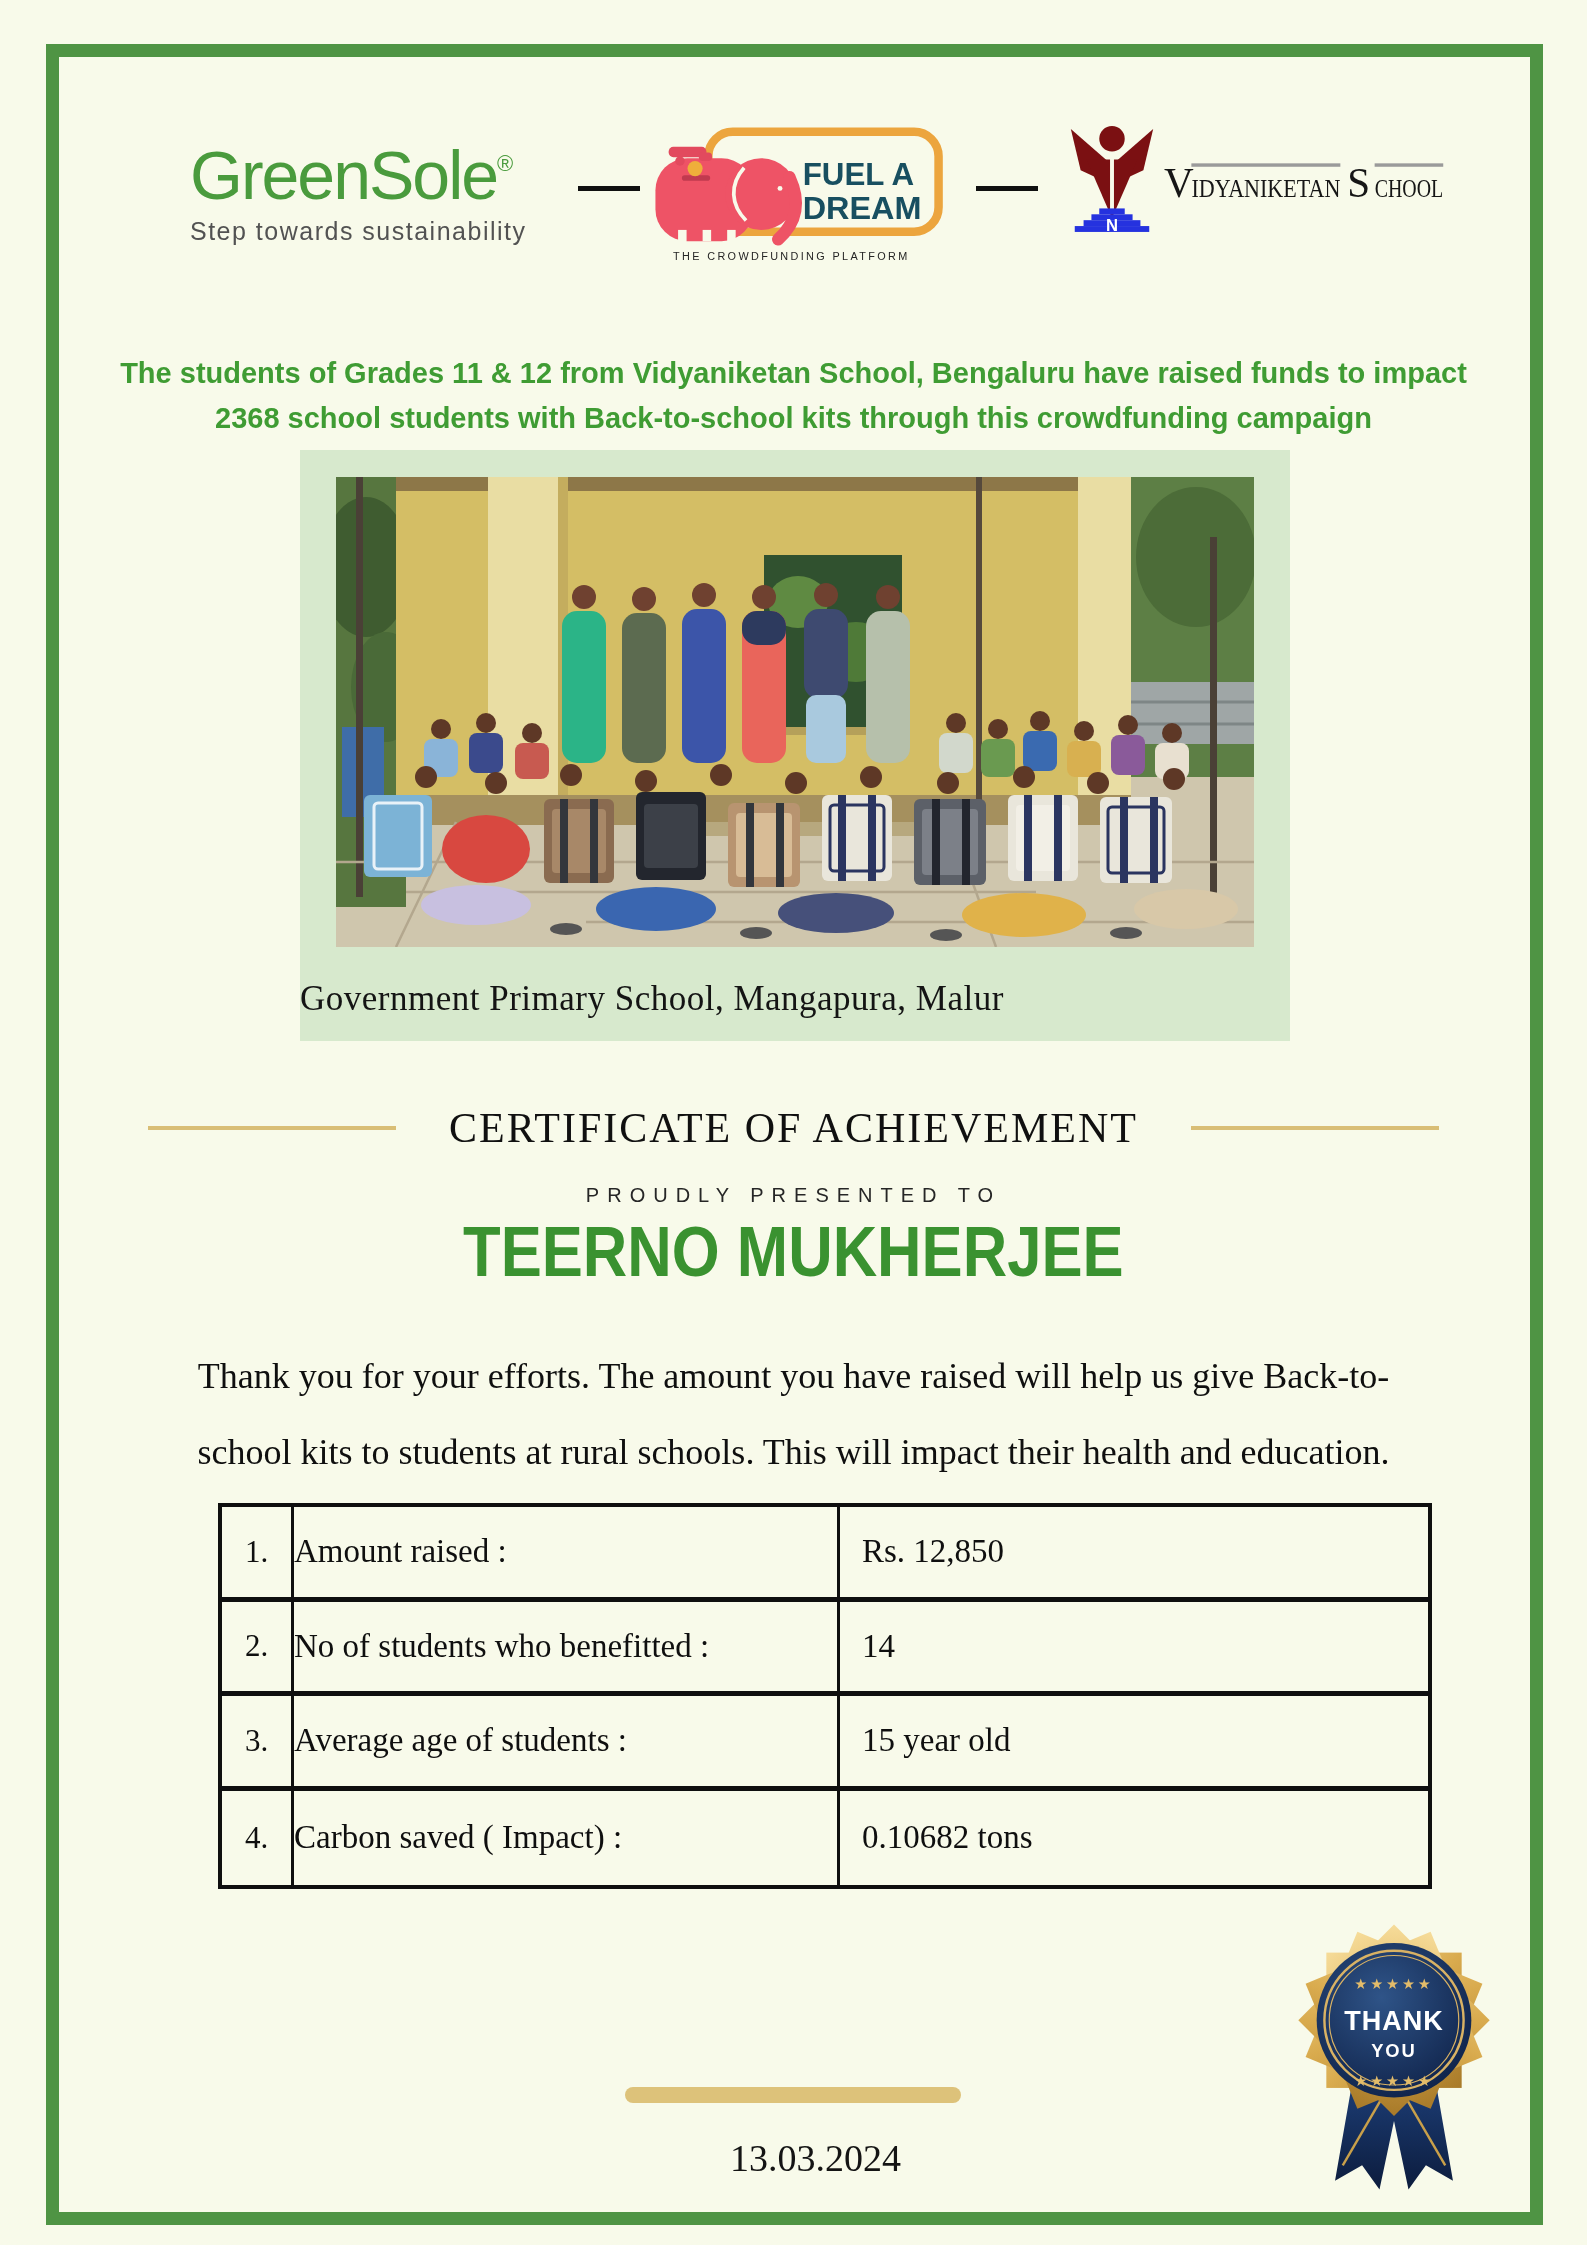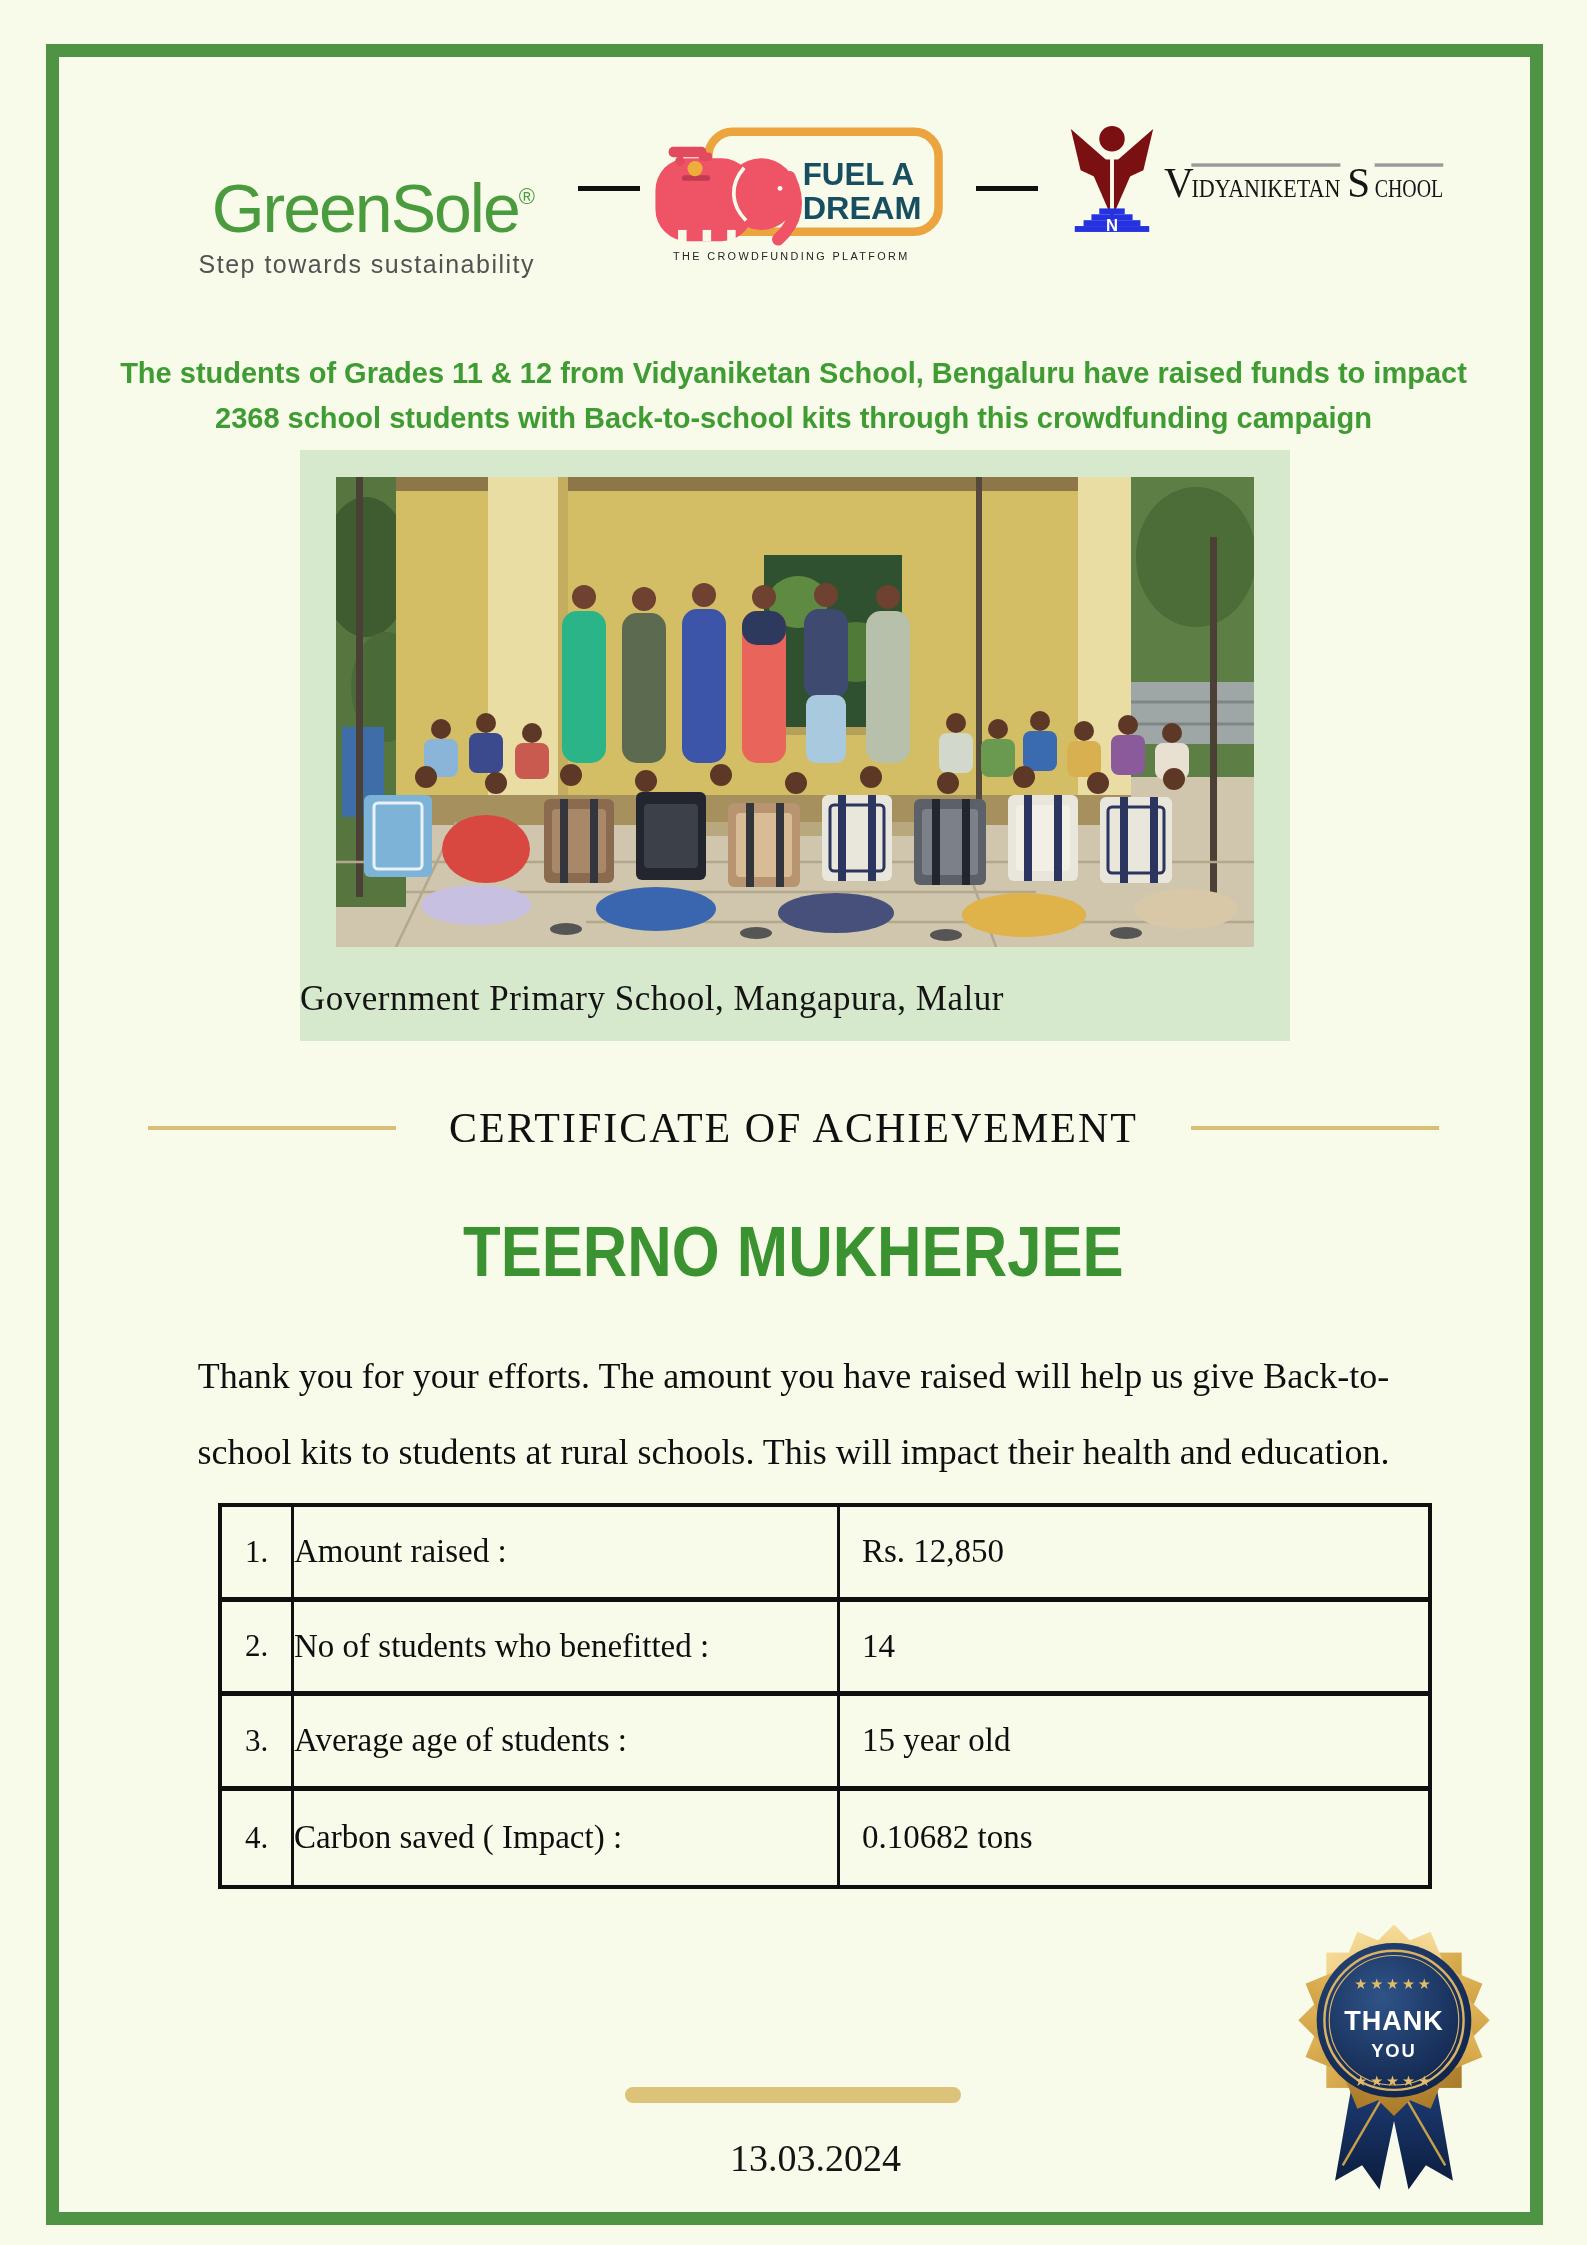--- a/index.html
+++ b/index.html
@@ -9,21 +9,21 @@
     background:#f8faea;
     font-family:"Liberation Serif", serif;
     overflow:hidden;
   }
   .frame{
     position:absolute;left:46px;right:44px;top:44px;bottom:20px;
     border:13px solid #4f9444;
     pointer-events:none;
   }
   
-  .greensole{position:absolute;left:190px;top:132px;width:345px;text-align:right;margin-top:33px;}
+  .greensole{position:absolute;left:190px;top:132px;width:345px;text-align:left;}
   .gs-name{
     font-family:"Liberation Sans",sans-serif;font-weight:400;
     font-size:68px;line-height:64px;color:#4a9b3d;letter-spacing:-2px;
   }
   .gs-reg{font-size:22px;vertical-align:28px;letter-spacing:0;}
   .gs-tagline{
     font-family:"Liberation Sans",sans-serif;font-size:25px;color:#525252;
     letter-spacing:1.5px;margin-top:10px;white-space:nowrap;
   }
   .logo-dash{position:absolute;top:186px;width:62px;height:5px;background:#101010;}
@@ -320,20 +320,21 @@
     </svg>
     <div class="photo-caption">Government Primary School, Mangapura, Malur</div>
   </div>
 
   <div class="title-row">
     <div class="title-line"></div>
     <div class="cert-title">CERTIFICATE OF ACHIEVEMENT</div>
     <div class="title-line"></div>
   </div>
 
+  <div class="presented">PROUDLY PRESENTED TO</div>
 
   <div class="recipient-row">
     <span class="recipient">TEERNO MUKHERJEE</span>
   </div>
 
   <div class="message">
     <div>Thank you for your efforts. The amount you have raised will help us give Back-to-</div>
     <div>school kits to students at rural schools. This will impact their health and education.</div>
   </div>
 

